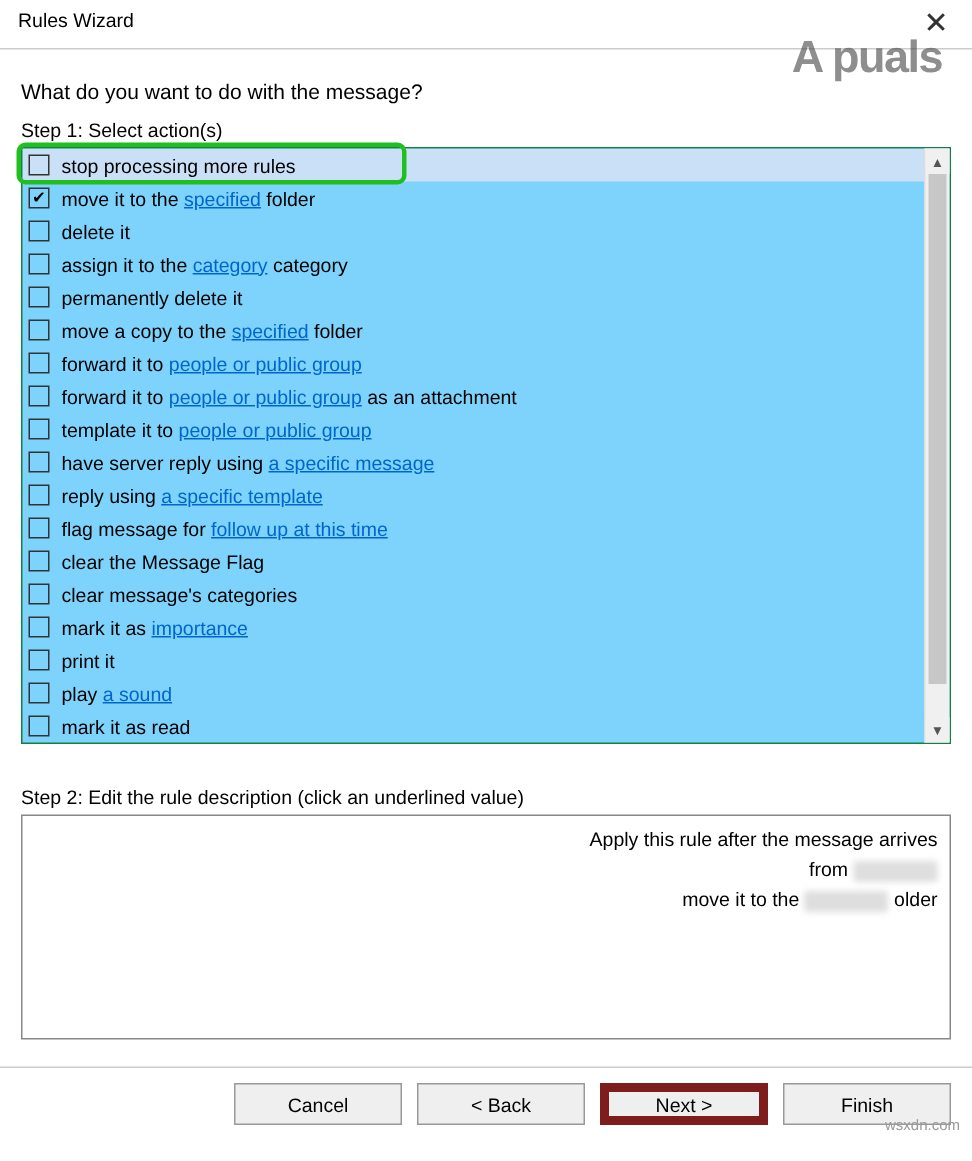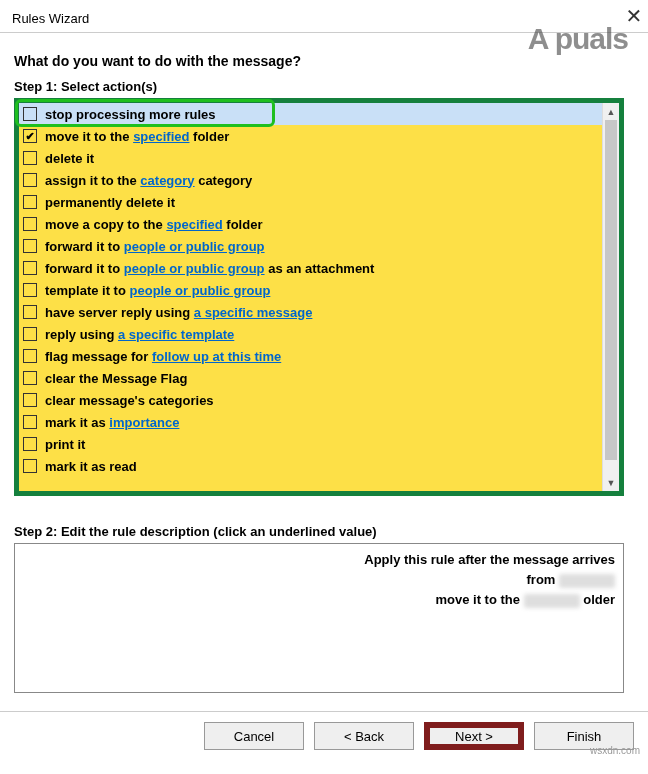--- a/index.html
+++ b/index.html
@@ -10,22 +10,22 @@
     color: #000;
     background: #fff;
     width: 648px;
     height: 774px;
     overflow: hidden;
     position: relative;
   }
   .titlebar {
     display: flex;
     justify-content: space-between;
-    align-items: flex-end;
-    padding: 6px 0 6px 12px;
+    align-items: flex-start;
+    padding: 6px 10px 6px 12px;
     border-bottom: 1px solid #ccc;
   }
   .close-x {
     font-size: 20px;
     line-height: 20px;
     width: 28px;
     text-align: center;
     color: #333;
     cursor: default;
     font-weight: 300;
@@ -34,29 +34,29 @@
     position: absolute;
     top: 22px;
     right: 20px;
     font-size: 30px;
     font-weight: 700;
     color: #444;
     opacity: 0.6;
     letter-spacing: -1px;
     font-family: Arial, sans-serif;
   }
-  .content { padding: 12px 24px 8px 14px; font-weight: bold; }
+  .content { padding: 12px 14px 8px 14px; }
   .prompt { font-size: 14px; margin: 8px 0 10px 0; }
   .step-label { font-size: 13px; margin-bottom: 4px; }
   .listbox {
-    border: 5px solid #15803d;
+    border: 1px solid #15803d;
     height: 398px;
     position: relative;
     display: flex;
-    background: #fde047;
+    background: #7dd3fc;
   }
   .listbox-inner {
     flex: 1;
     overflow: hidden;
   }
   .highlight-ring {
     position: absolute;
     top: -4px;
     left: -4px;
     width: 260px;
@@ -135,21 +135,21 @@
     border-top: 1px solid #ccc;
     margin: 10px 0 0 0;
   }
   .buttons {
     display: flex;
     justify-content: flex-end;
     gap: 10px;
     padding: 10px 14px 12px 14px;
   }
   .btn {
-    width: 100px;
+    width: 112px;
     height: 28px;
     border: 1px solid #999;
     background: #efefef;
     font-family: inherit;
     font-size: 13px;
     cursor: default;
   }
   .btn.primary { border: 6px solid #7f1d1d; }
   .watermark {
     position: absolute;
@@ -232,20 +232,24 @@
           <span class="cb"></span>
           <span class="row-text"><span>clear message's categories</span></span>
         </div>
         <div class="row">
           <span class="cb"></span>
           <span class="row-text"><span>mark it as </span><span class="link">importance</span></span>
         </div>
         <div class="row">
           <span class="cb"></span>
           <span class="row-text"><span>print it</span></span>
+        </div>
+        <div class="row">
+          <span class="cb"></span>
+          <span class="row-text"><span>play </span><span class="link">a sound</span></span>
         </div>
         <div class="row">
           <span class="cb"></span>
           <span class="row-text"><span>mark it as read</span></span>
         </div>
       </div>
     <div class="scrollbar">
       <div class="scroll-arrow">▲</div>
       <div class="scroll-thumb"></div>
       <div class="scroll-arrow" style="position:absolute;bottom:0;">▼</div>

